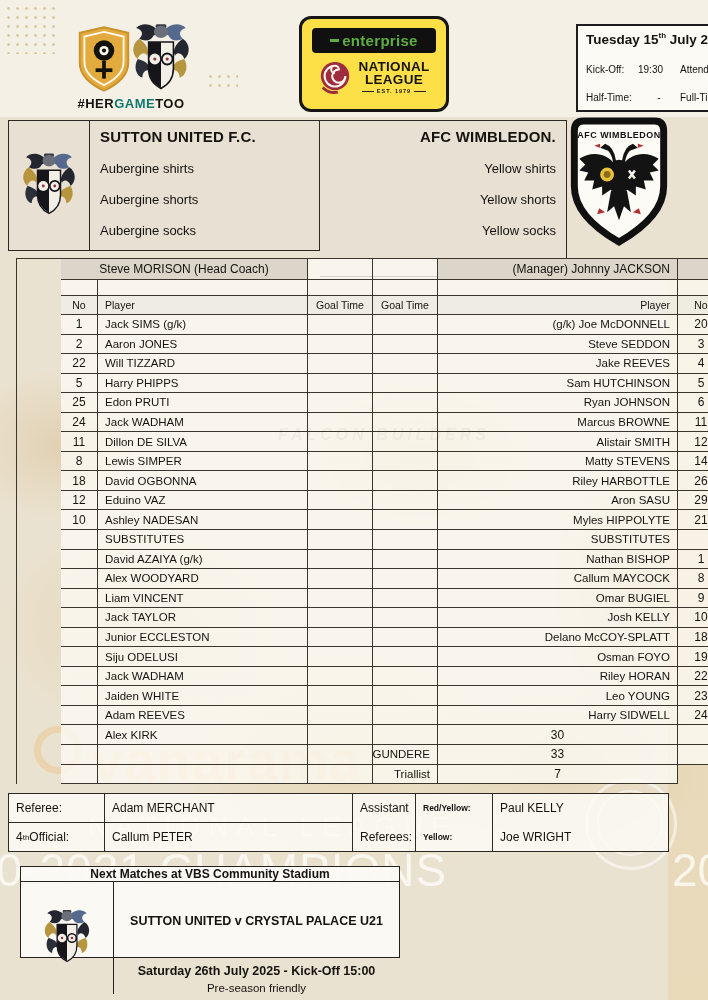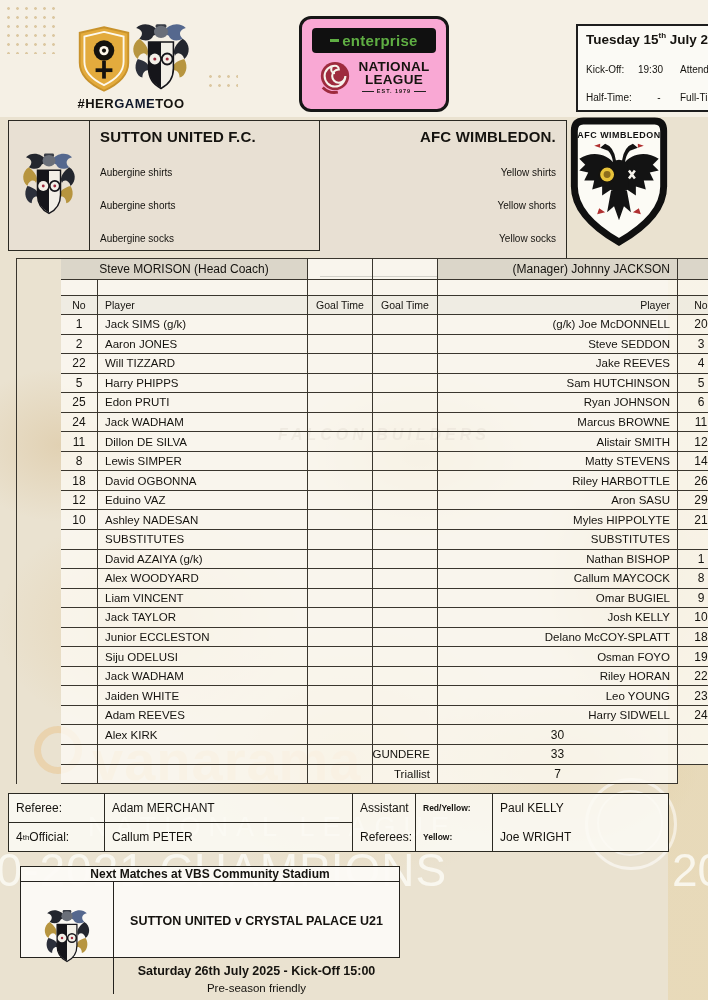--- a/index.html
+++ b/index.html
@@ -22,42 +22,42 @@
   .wm-builders{left:278px;top:426px;font-size:16px;letter-spacing:4px;color:rgba(128,106,80,.45);font-weight:600;font-style:italic;}
   .wm-vanarama{left:34px;top:726px;font-size:56px;font-weight:700;color:rgba(233,195,140,.55);letter-spacing:1px;}
   .wm-vanarama::before{content:"";display:inline-block;width:34px;height:34px;border:7px solid rgba(233,195,140,.5);border-radius:50%;margin-right:10px;vertical-align:6px;}
   .wm-league{left:88px;top:812px;font-size:27px;letter-spacing:8px;color:rgba(255,255,255,.6);}
   .wm-champions{left:-30px;top:843px;font-size:46px;letter-spacing:1px;color:rgba(252,250,244,.85);}
   .wm-20{left:672px;top:843px;font-size:46px;color:rgba(252,250,244,.85);}
   .wm-badge{left:585px;top:778px;width:86px;height:86px;border:3px solid rgba(255,255,255,.55);border-radius:50%;}
   .wm-badge::after{content:"";position:absolute;left:9px;top:9px;width:62px;height:62px;border:2px solid rgba(255,255,255,.5);border-radius:50%;}
   
   .hgt-text{left:64px;top:96px;width:134px;text-align:center;font-size:13px;font-weight:700;letter-spacing:.5px;}
-  .hgt-mid{color:#0f172a;}
-  .ent-box{left:299px;top:16px;width:150px;height:96px;background:#f9a8d4;border:3px solid #161616;border-radius:12px;box-sizing:border-box;}
+  .hgt-mid{color:#0f766e;}
+  .ent-box{left:299px;top:16px;width:150px;height:96px;background:#fde047;border:3px solid #161616;border-radius:12px;box-sizing:border-box;}
   .ent-pill{margin:9px auto 5px auto;width:124px;height:25px;background:#101010;border-radius:4px;display:flex;align-items:center;justify-content:center;}
   .ent-word{color:#5fae43;font-size:15px;font-weight:700;letter-spacing:.3px;}
   .ent-dash{display:inline-block;width:9px;height:3px;background:#5fae43;margin-right:3px;vertical-align:4px;}
   .nl-row{display:flex;align-items:center;justify-content:center;gap:6px;}
   .nl-text{text-align:center;line-height:1;}
   .nl-name{font-size:13.5px;font-weight:800;letter-spacing:.3px;}
   .nl-est{font-size:5.5px;font-weight:700;letter-spacing:1px;margin-top:2px;display:flex;align-items:center;justify-content:center;gap:3px;}
   .nl-est::before,.nl-est::after{content:"";width:12px;height:1px;background:#222;}
   
   .date-box{left:576px;top:24px;width:178px;height:88px;background:#fbfaf5;border:2px solid #1d1d1d;box-sizing:border-box;padding:5px 0 7px 8px;display:flex;flex-direction:column;justify-content:space-between;}
   .date-l1{font-size:13.5px;font-weight:600;white-space:nowrap;}
   .sup{font-size:8px;vertical-align:super;}
   .date-l2,.date-l3{font-size:10px;font-weight:500;display:flex;white-space:nowrap;}
   .dl{width:52px;} .dv{width:42px;}
   
   .kitL{left:8px;top:120px;width:312px;height:131px;border:1.5px solid #2b2922;background:rgba(231,224,210,.92);box-sizing:border-box;display:flex;}
   .crest-cell{width:80px;border-right:1.5px solid #2b2922;display:flex;align-items:center;justify-content:center;}
   .kit-info{flex:1;padding:7px 10px 0 10px;}
   .team-name{font-size:15px;font-weight:700;letter-spacing:.2px;}
-  .kit-line{font-size:10px;margin-top:22px;}
+  .kit-line{font-size:13px;margin-top:16px;}
   .kitR{left:320px;top:120px;width:247px;height:157px;border:1.5px solid #2b2922;border-left:none;background:rgba(231,224,210,.92);box-sizing:border-box;padding:7px 10px 0 0;text-align:right;}
   .afc-box{left:568px;top:117px;width:102px;height:131px;}
   
   .grid{left:16px;top:258px;width:664px;display:grid;grid-template-columns:37px 210px 65px 65px 240px 47px;grid-template-rows:21px 16px 19px repeat(24,19.55px);border-top:1.5px solid #3a362e;border-left:1.5px solid #3a362e;box-sizing:content-box;padding-left:44px;}
   .c{border-right:1px solid #3a362e;border-bottom:1px solid #3a362e;background:rgba(252,250,244,.8);display:flex;align-items:center;font-size:11.5px;overflow:hidden;white-space:nowrap;}
   .c.num{justify-content:center;font-size:12px;}
   .c.pl{padding-left:7px;}
   .c.pr{justify-content:flex-end;padding-right:7px;}
   .c.center{justify-content:center;}
   .c.coach{background:#dbd6c9;font-size:12px;}

